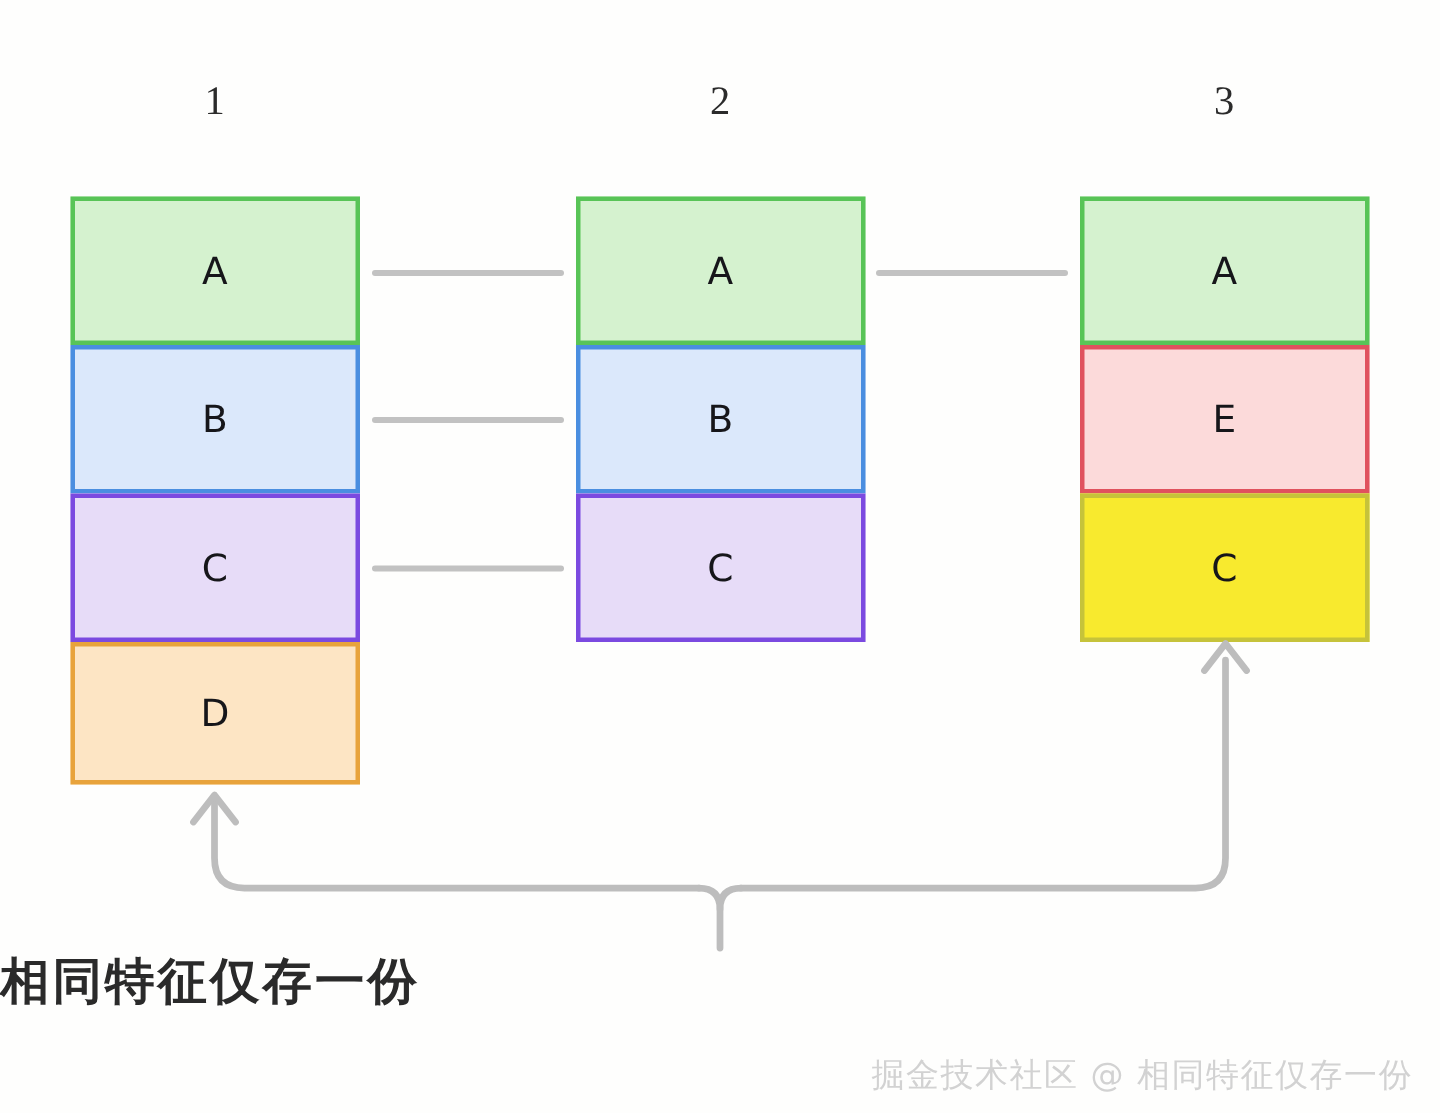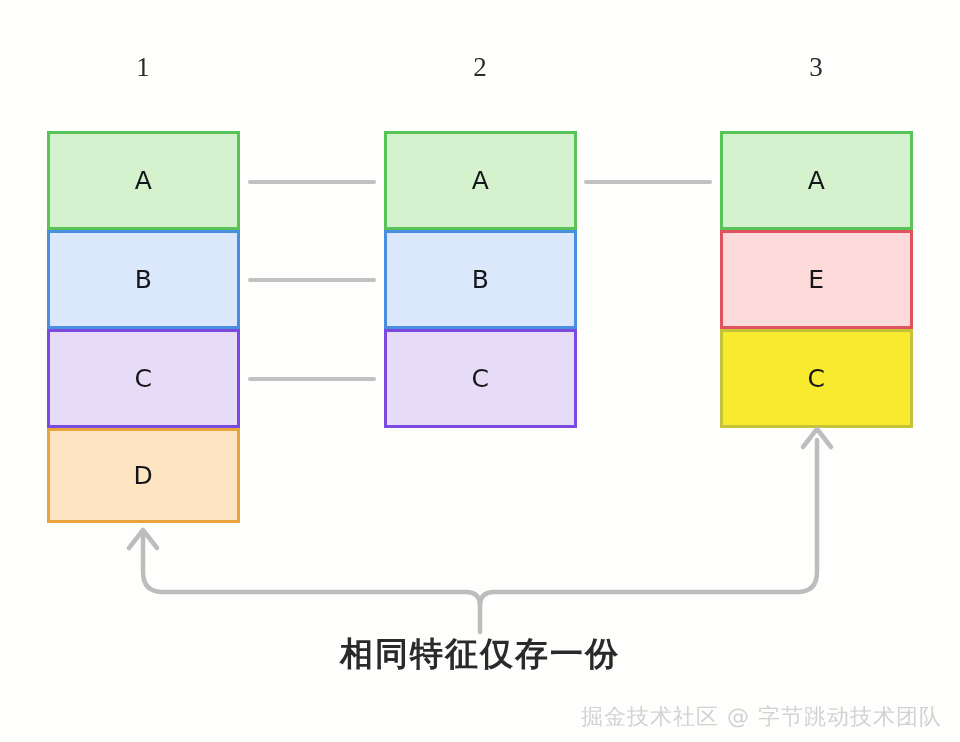--- a/index.html
+++ b/index.html
@@ -65,21 +65,21 @@
     height: 260px;
     pointer-events: none;
   }
 
   
   #caption {
     position: absolute;
     left: 0;
     top: 632px;
     width: 960px;
-    text-align: center;
+    text-align: left;
     font-size: 33px;
     font-weight: bold;
     color: #2a2a2a;
     letter-spacing: 2px;
     font-family: "DejaVu Sans", "Liberation Sans", sans-serif;
   }
 
   
   #watermark {
     position: absolute;
@@ -136,15 +136,15 @@
       <path d="M494,192 L797,192 Q817,192 817,172 L817,40"></path>
 
       <path d="M129,148 L143,130 L157,148"></path>
 
       <path d="M803,47 L817,29 L831,47"></path>
     </g>
   </svg>
 
   <div id="caption">相同特征仅存一份</div>
 
-  <div id="watermark">掘金技术社区 @ 字节跳动技术团队</div>
+  <div id="watermark">掘金技术社区 @ 相同特征仅存一份</div>
 
 </div>
 
 </body></html>

